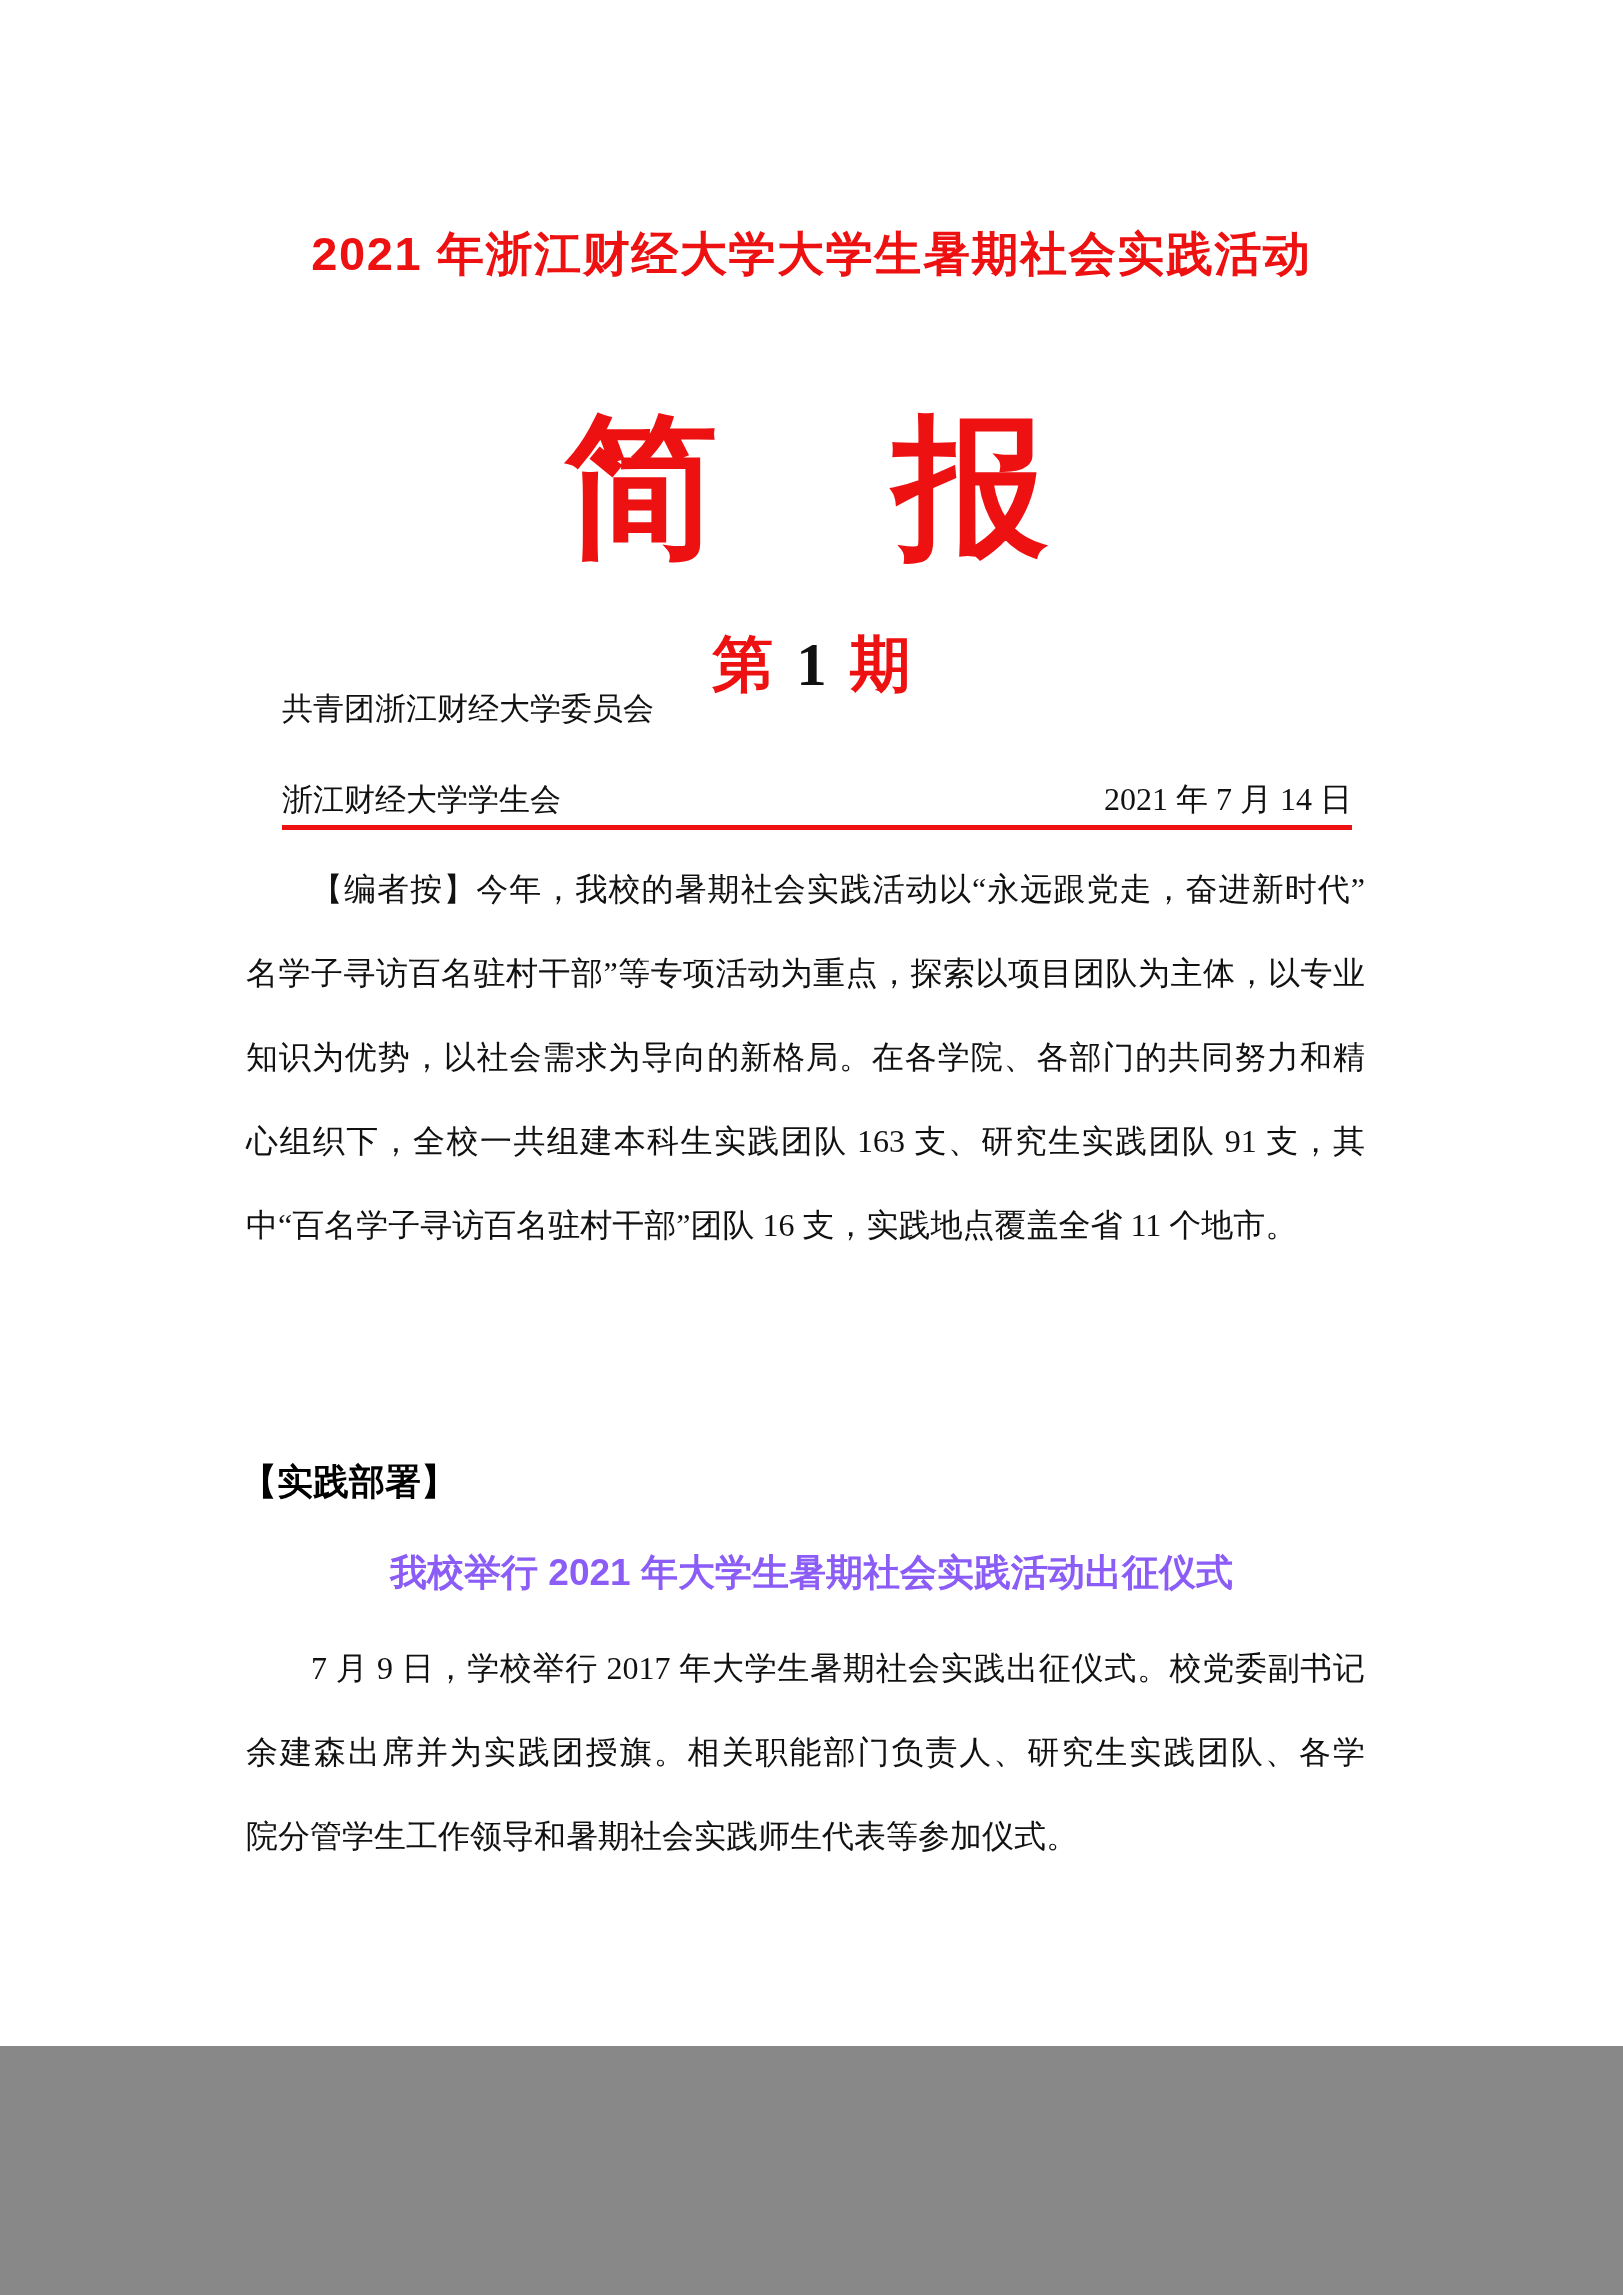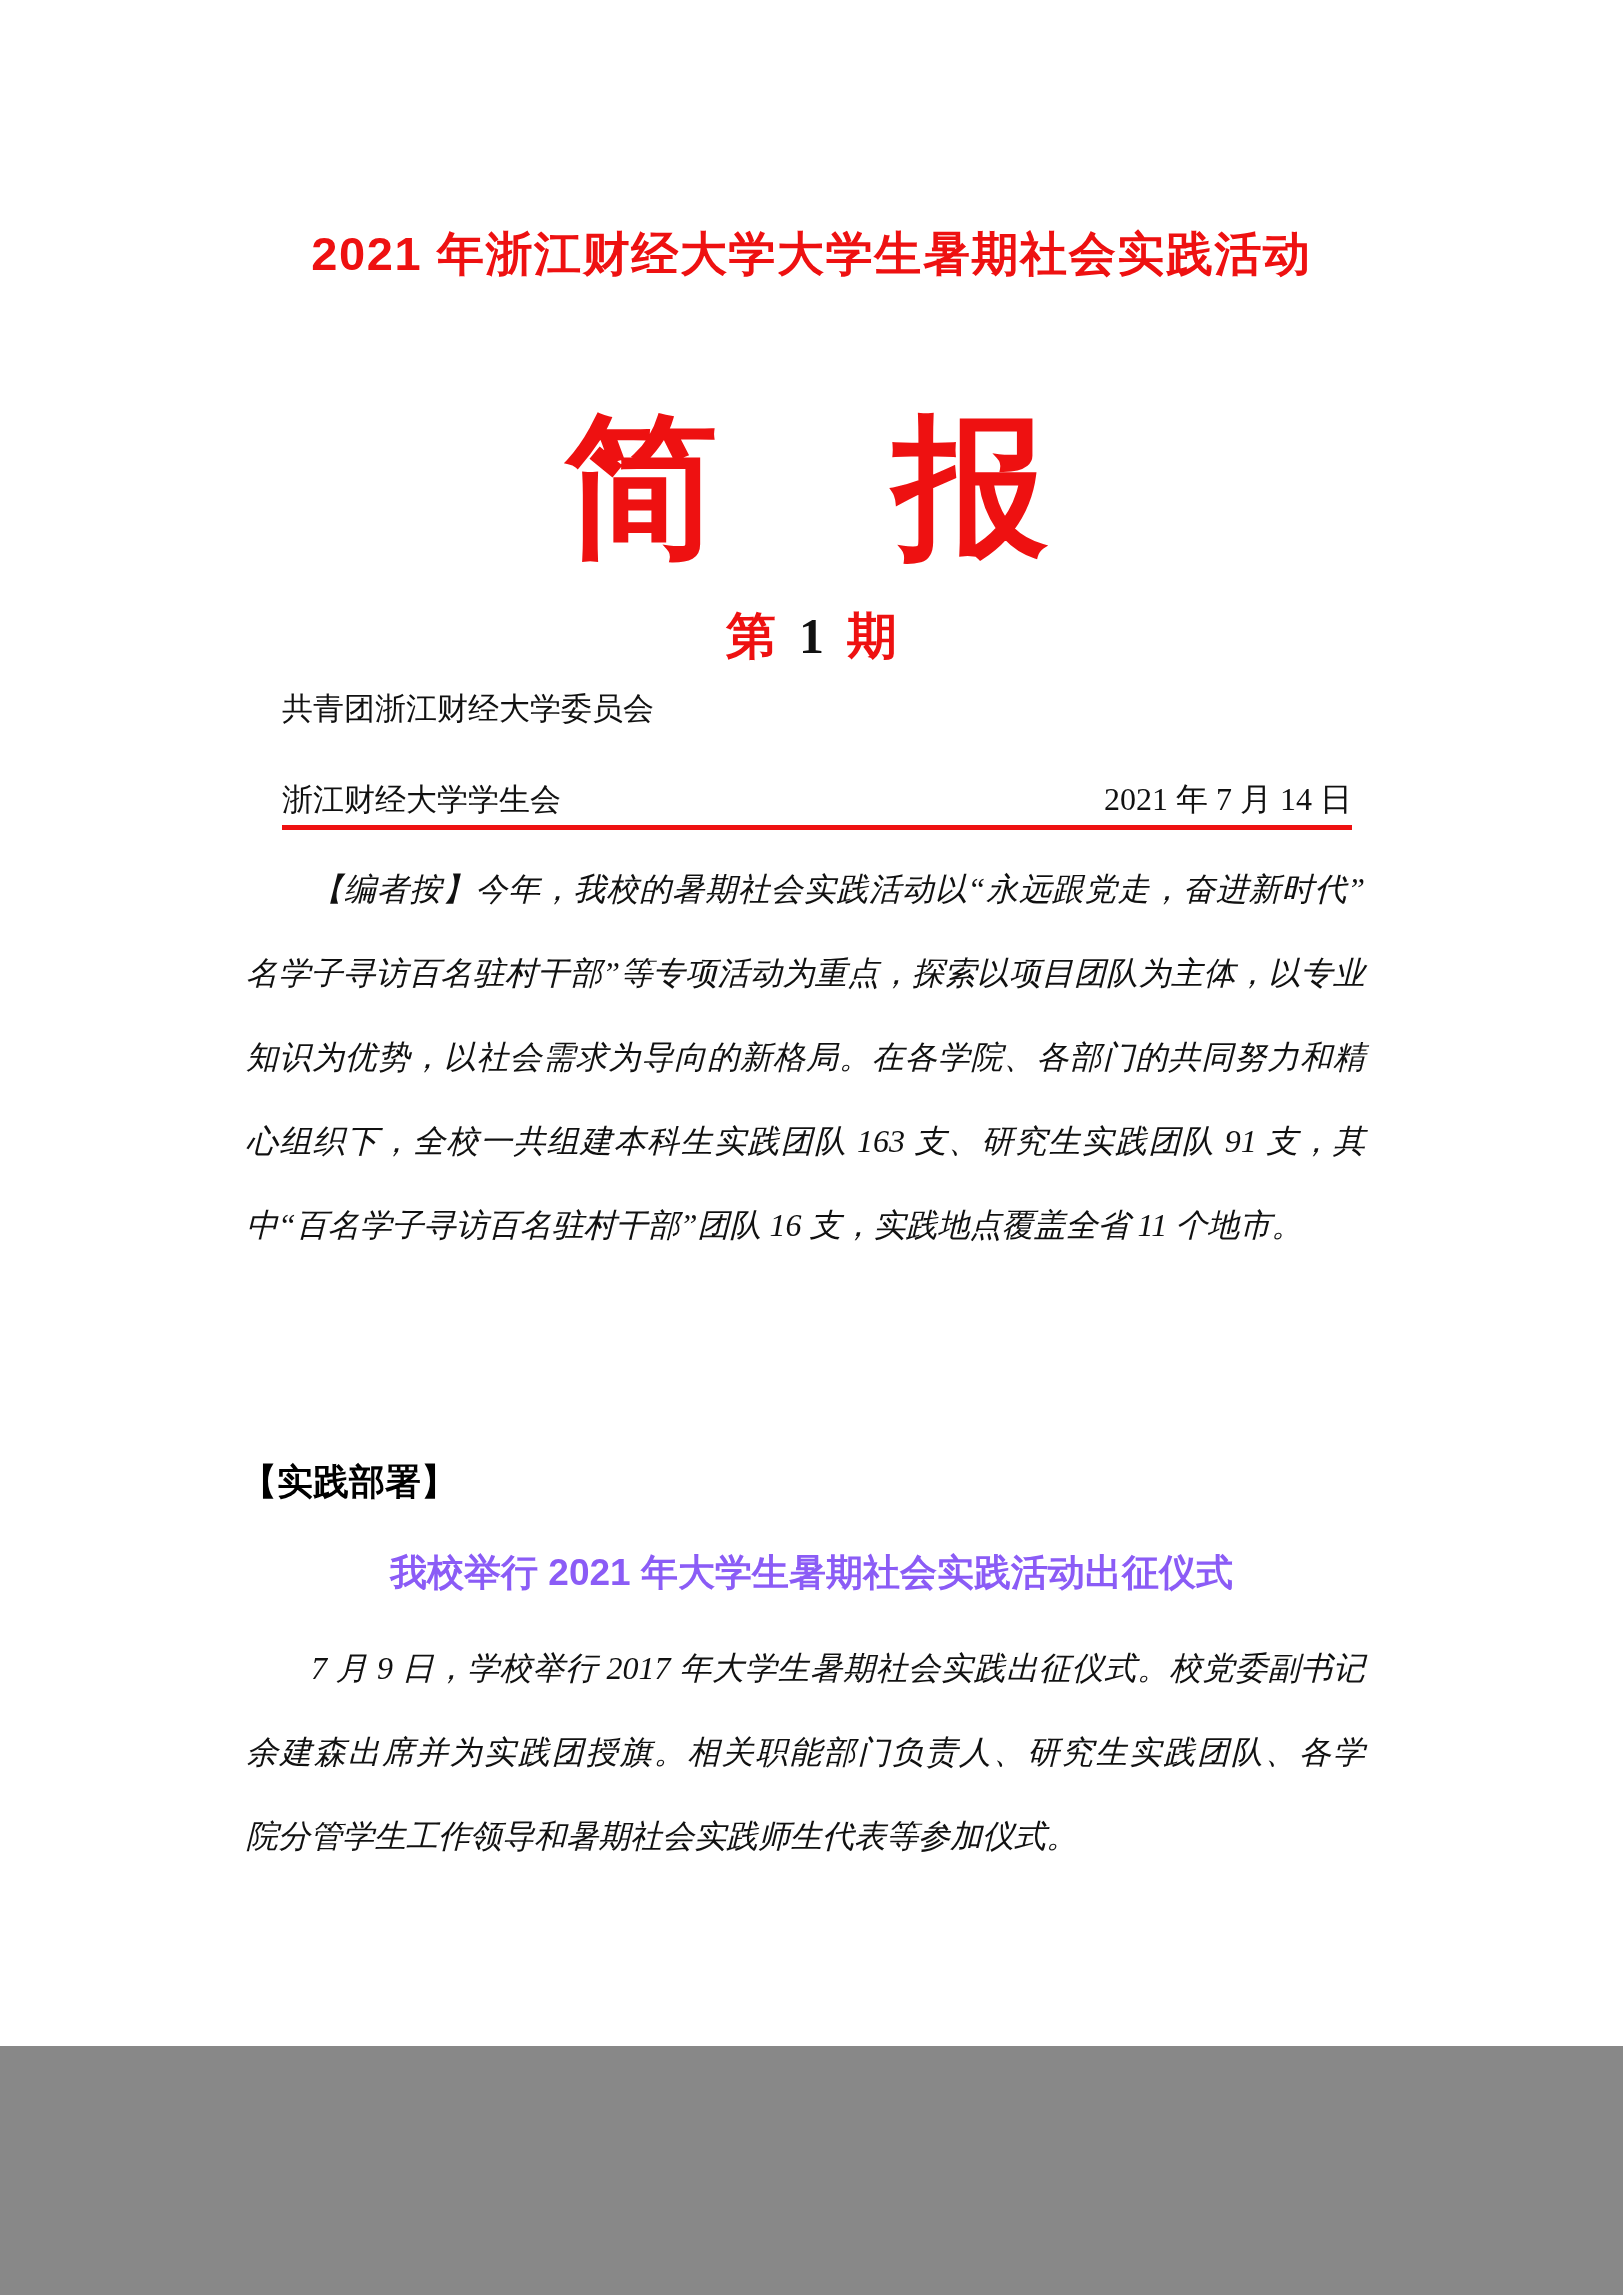--- a/index.html
+++ b/index.html
@@ -38,25 +38,25 @@
     font-weight:700;
     font-size:154px;
     line-height:166px;
     letter-spacing:10.6px;
     color:var(--red);
     white-space:pre;
   }
   
   .issue{
     position:absolute;
-    top:605px; left:0; width:100%;
+    top:633px; left:0; width:100%;
     text-align:center;
     font-family:"Liberation Sans","DejaVu Sans",sans-serif;
     font-weight:700;
-    font-size:50px;
+    font-size:61px;
     line-height:62px;
     color:var(--red);
   }
   .issue .num{
     color:#111111;
     font-family:"Liberation Serif","DejaVu Serif",serif;
     margin:0 23px;
   }
   
   .masthead{
@@ -87,21 +87,20 @@
     width:1119px;
     font-size:32px;
     color:#111111;
   }
   .para .line{
     height:84px;
     line-height:84px;
     text-align:justify;
     text-align-last:justify;
     white-space:nowrap;
-    font-style:italic;
   }
   .para .line.first{text-indent:65px;}
   .para .line.last{text-align-last:left;}
   #editor-note{top:847px;}
   #article-para{top:1626px;}
   
   .section-heading{
     position:absolute;
     left:241px; top:1461px;
     font-family:"Liberation Sans","DejaVu Sans",sans-serif;

